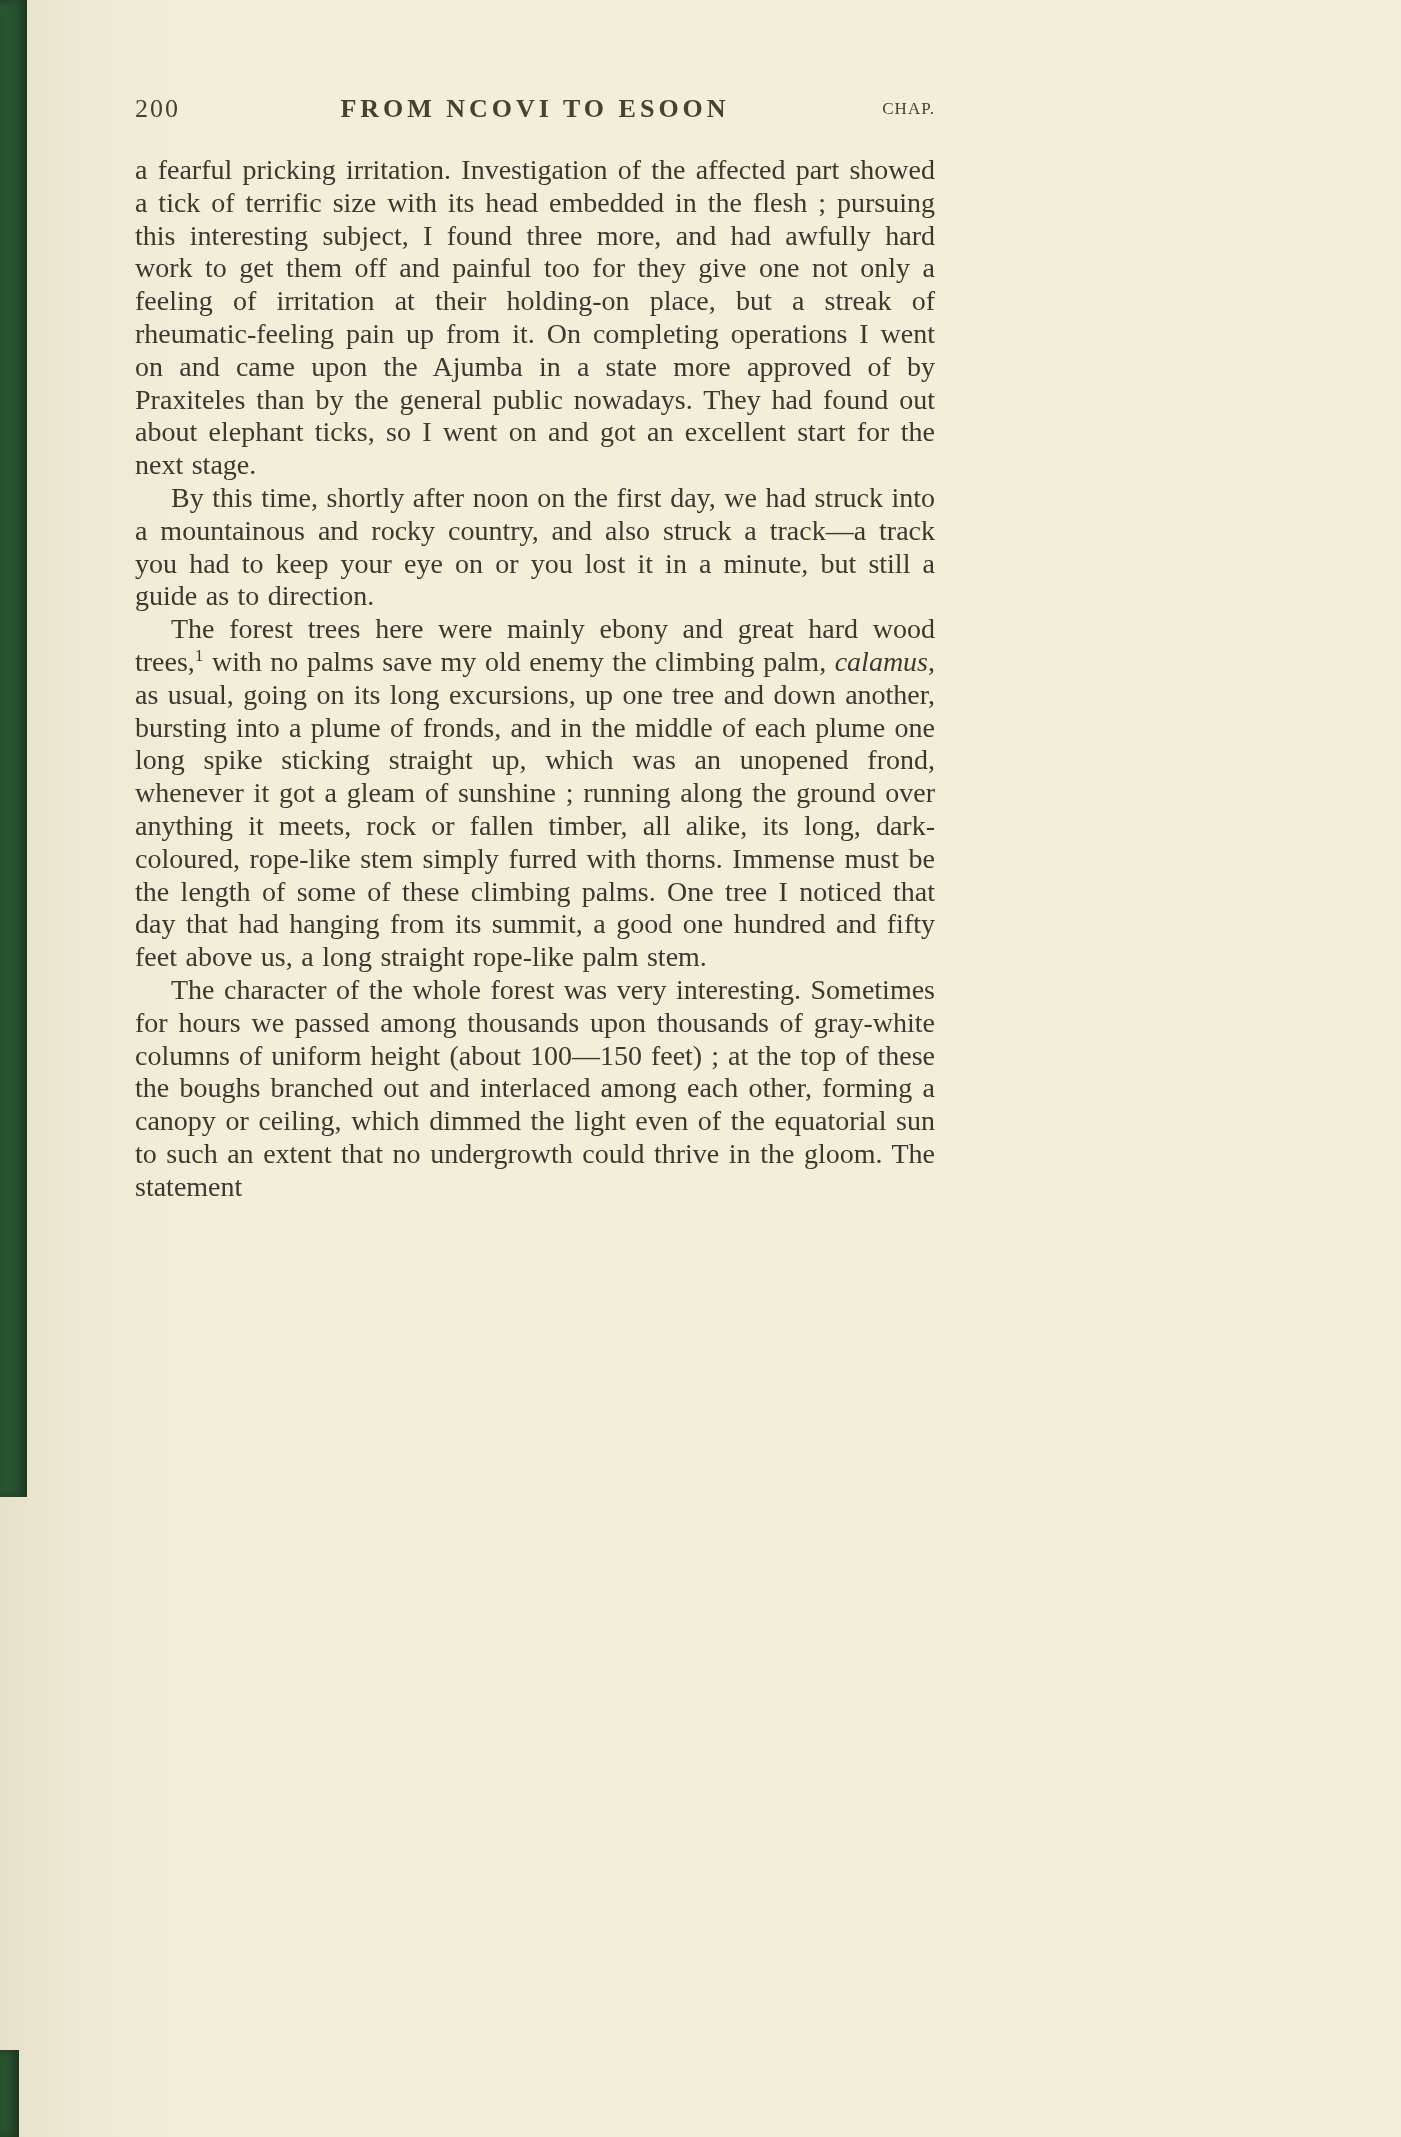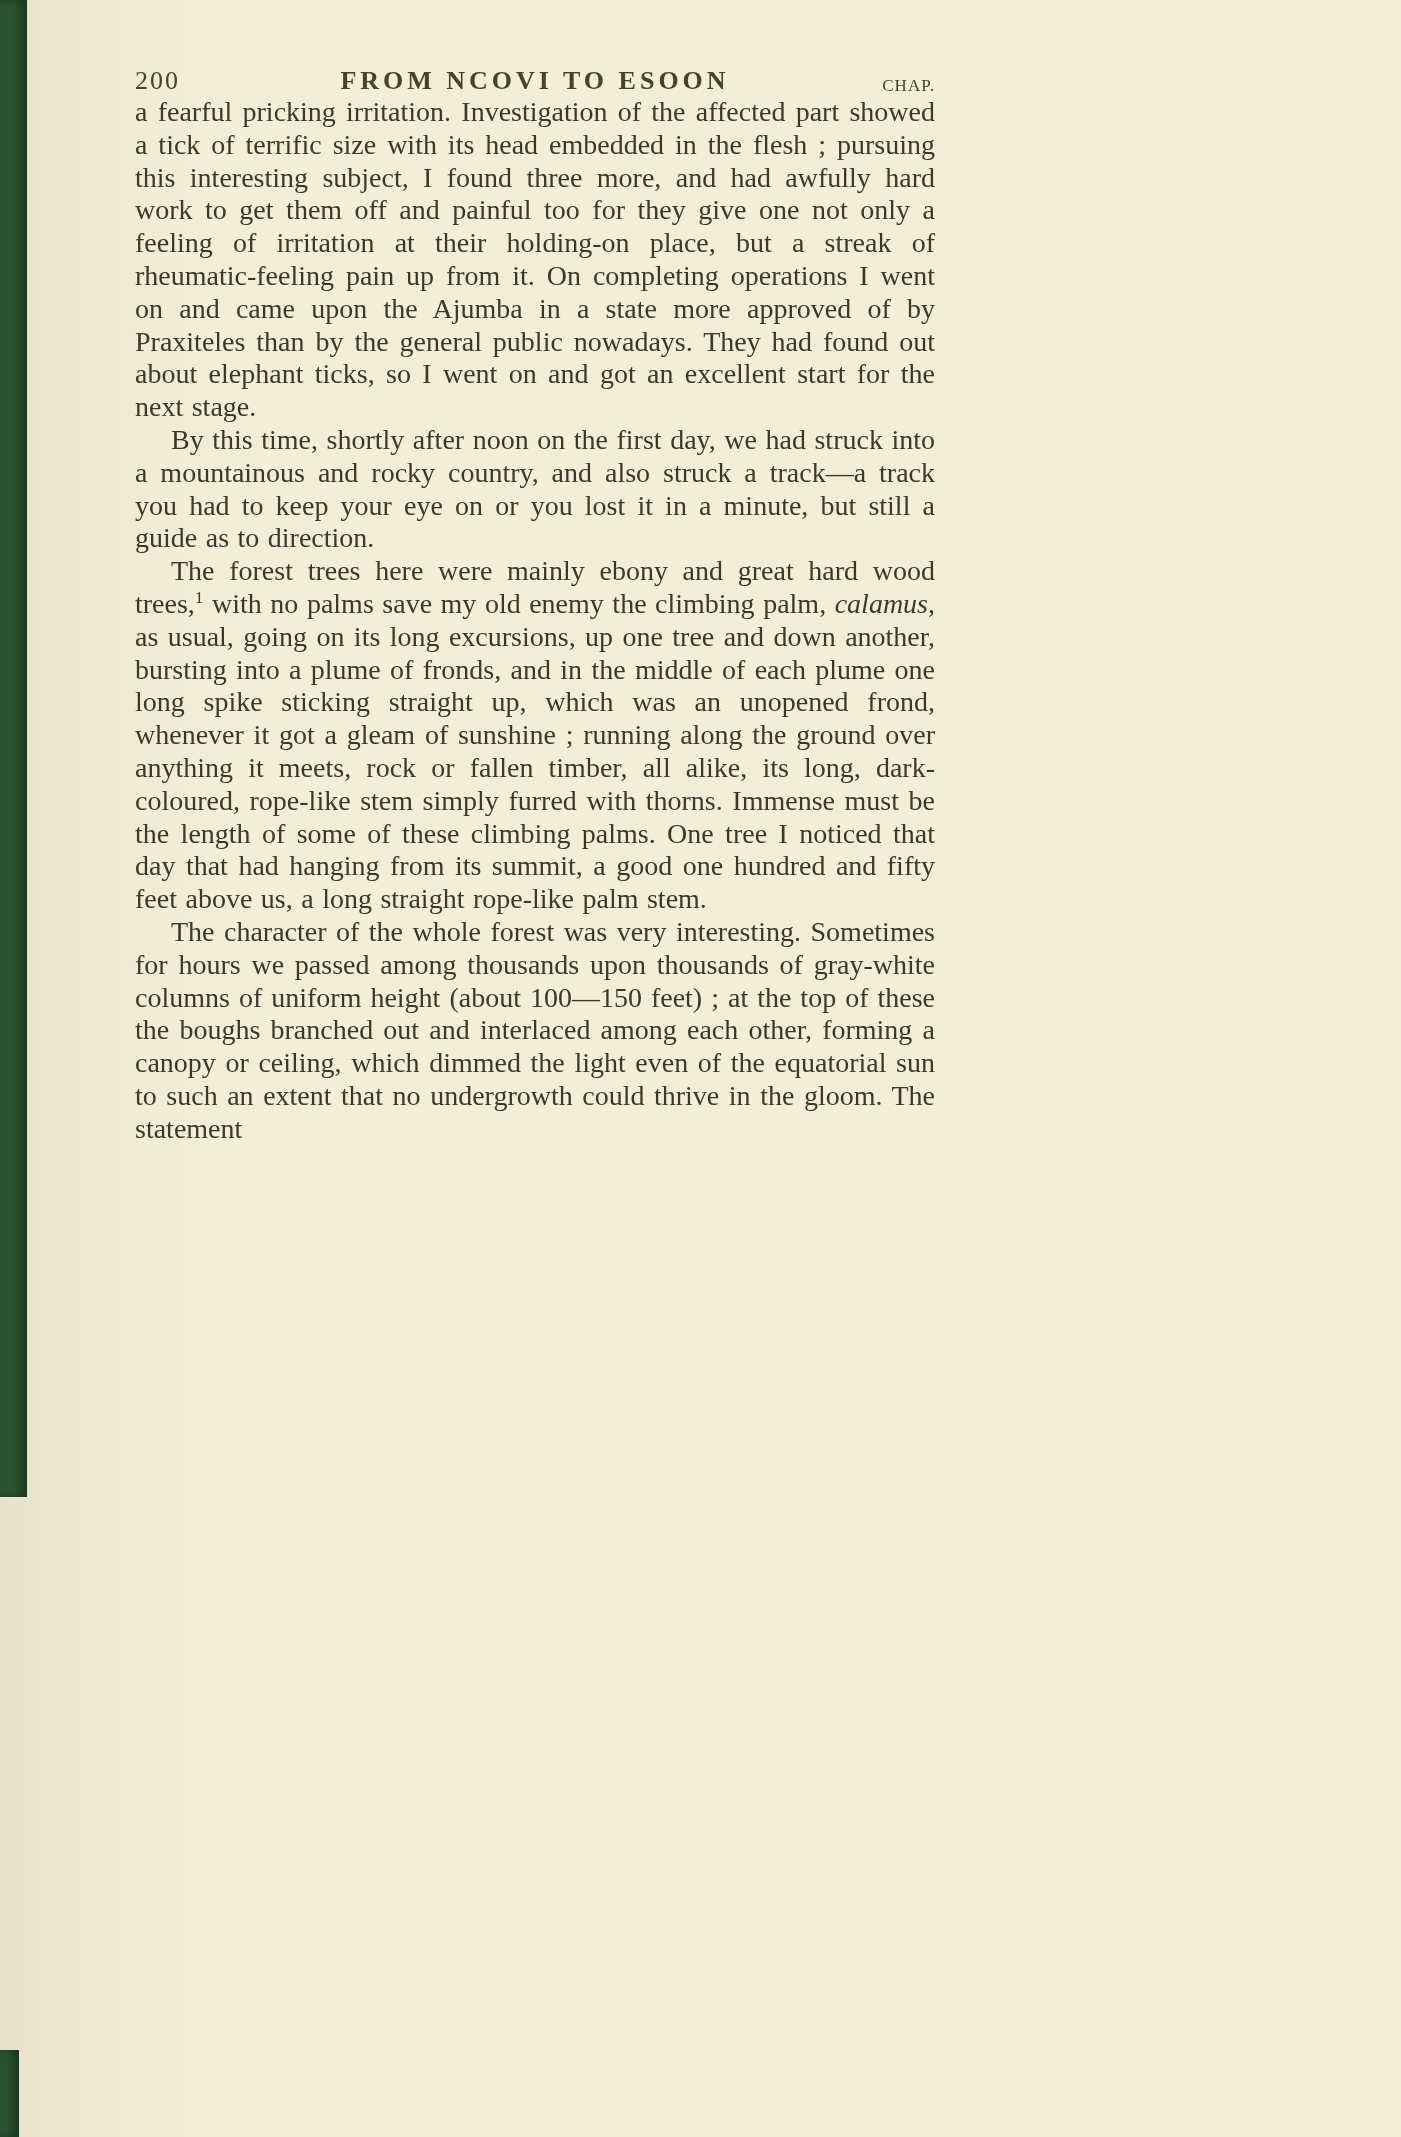--- a/index.html
+++ b/index.html
@@ -26,41 +26,43 @@
   .spine-top { top: 0; width: 27px; height: 1497px; }
   .spine-bottom { top: 2050px; width: 19px; height: 87px; }
   .content {
     position: absolute;
     left: 135px;
     top: 66px;
     width: 800px;
   }
   .header {
     display: flex;
-    align-items: flex-end;
+    align-items: center;
     font-size: 26px;
     color: #45432f;
+    margin-top: 28px;
   }
   .pagenum {
     width: 120px;
     letter-spacing: 2px;
   }
   .running-title {
     flex: 1;
     text-align: center;
     letter-spacing: 4px;
     font-weight: bold;
   }
   .chap {
     width: 120px;
     text-align: right;
     font-size: 17px;
     letter-spacing: 1px;
   }
   .body {
+    margin-top: 30px;
     font-size: 28px;
     line-height: 32.8px;
     text-align: justify;
     word-spacing: 1.5px;
   }
   .body p { margin: 0; }
   .body p.indent { text-indent: 36px; }
   sup {
     font-size: 0.62em;
     vertical-align: super;

